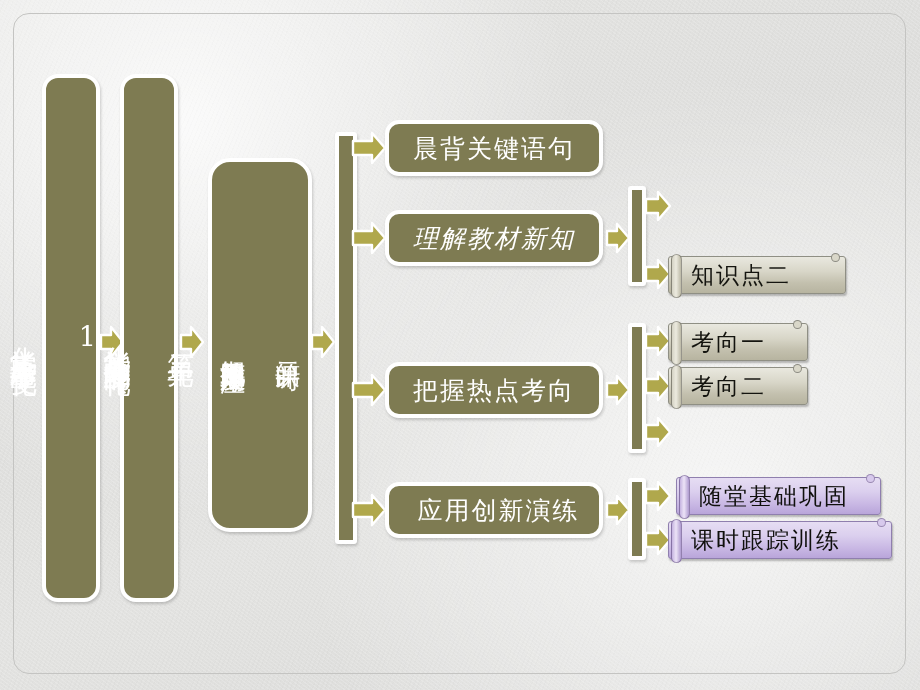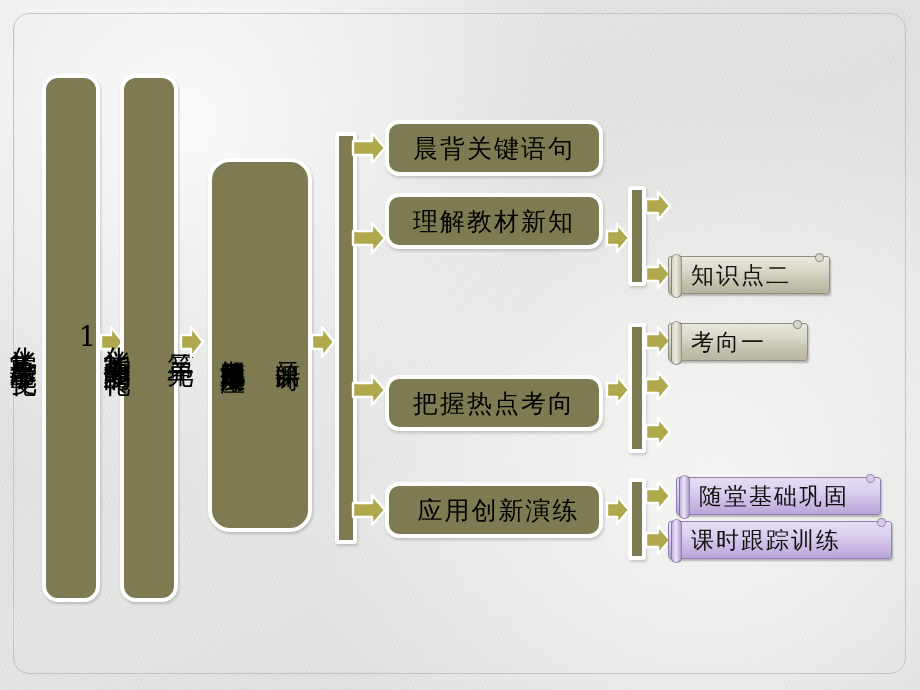--- a/index.html
+++ b/index.html
@@ -44,21 +44,21 @@
     pointer-events: none;
   }
 
   
   .olive {
     position: absolute;
     box-sizing: border-box;
     background: #7e7b52;
     border: 4px solid #ffffff;
     border-radius: 16px;
-    color: #000000;
+    color: #ffffff;
     box-shadow: 1px 2px 3px rgba(0,0,0,.18);
     display: flex;
     align-items: center;
     justify-content: center;
     text-align: center;
   }
 
   
   .vtext {
     writing-mode: vertical-rl;
@@ -99,22 +99,22 @@
 
   
   .pill {
     left: 385px;
     width: 218px;
     height: 56px;
     border-radius: 14px;
   }
   .pill .htext { font-size: 25px; }
   #node-recite  { top: 120px; }
-  #node-learn   { top: 193px; }
-  #node-focus   { top: 375px; }
+  #node-learn   { top: 210px; font-style: italic; }
+  #node-focus   { top: 362px; }
   #node-drill   { top: 482px; padding-left: 9px; }
 
   
   .minispine {
     position: absolute;
     width: 18px;
     box-sizing: border-box;
     background: #7e7b52;
     border: 4px solid #ffffff;
     border-radius: 3px;
@@ -173,21 +173,21 @@
     border-color: #8f7fae;
     color: #10100d;
   }
   .scroll-purple::before {
     background: linear-gradient(90deg, #c5b3e0 0%, #ece3f7 45%, #ae9acf 100%);
     border-color: rgba(80,60,110,.45);
   }
   .scroll-purple::after { background: #d7c9ec; border-color: rgba(80,60,110,.45); }
 
   #box-know1 { left: 668px; top: 188px; width: 162px; }
-  #box-know2 { left: 668px; top: 256px; width: 162px; }
+  #box-know2 { left: 668px; top: 256px; width: 178px; }
   #box-exam1 { left: 668px; top: 323px; width: 140px; }
   #box-exam2 { left: 668px; top: 367px; width: 140px; }
   #box-exam3 { left: 668px; top: 414px; width: 140px; }
   #box-prac1 { left: 676px; top: 477px; width: 205px; }
   #box-prac2 { left: 668px; top: 521px; width: 224px; }
 
   
   .arrow {
     position: absolute;
     display: block;
@@ -335,20 +335,23 @@
     </svg>
   </div>
 
   <div class="scroll scroll-tan" id="box-know2">
     <span>知识点二</span>
   </div>
 
   <div class="scroll scroll-tan" id="box-exam1">
     <span>考向一</span>
   </div>
+  <div class="scroll scroll-tan" id="box-exam2">
+    <span>考向二</span>
+  </div>
 
   <div class="scroll scroll-purple" id="box-prac1">
     <span>随堂基础巩固</span>
   </div>
   <div class="scroll scroll-purple" id="box-prac2">
     <span>课时跟踪训练</span>
   </div>
 
 </div>
 

